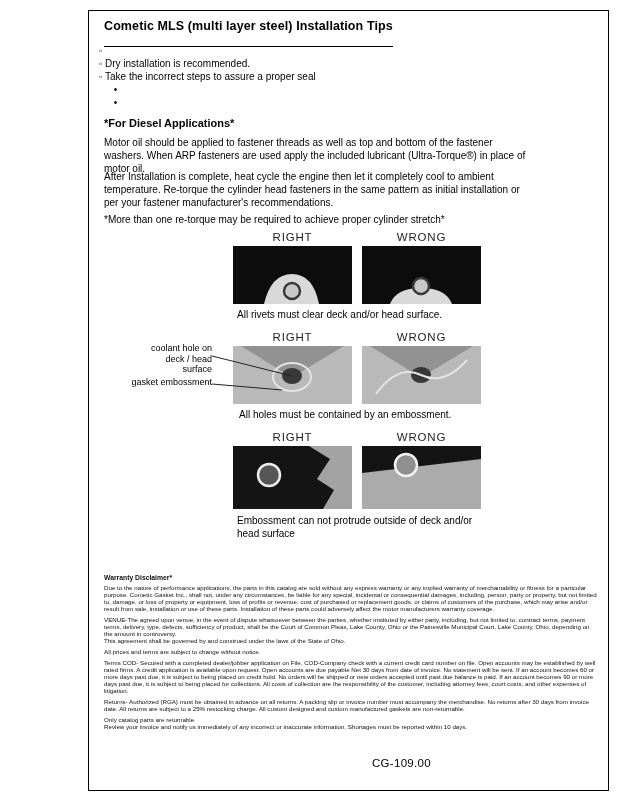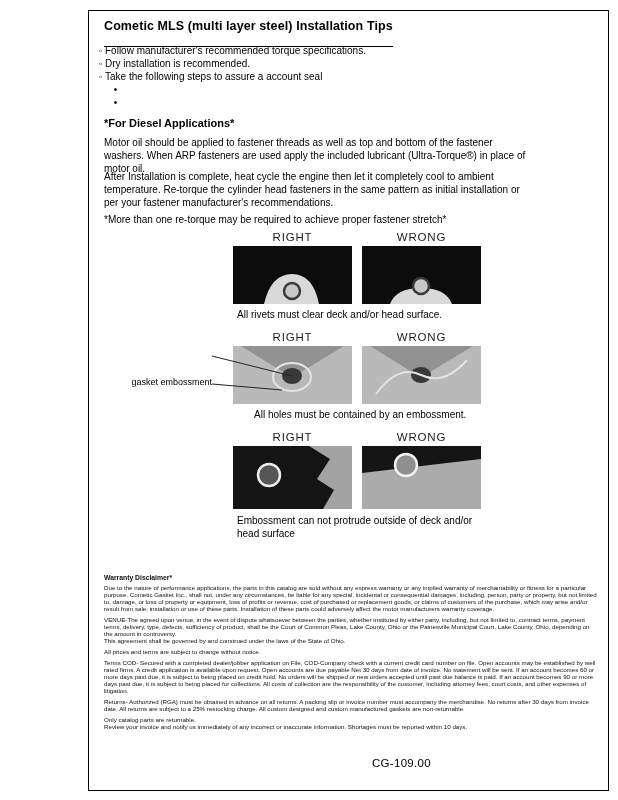--- a/index.html
+++ b/index.html
@@ -41,42 +41,41 @@
 <body>
 
 <div class="page">
   <div class="border-box"></div>
 
   <div class="title">Cometic MLS (multi layer steel) Installation Tips</div>
 
   <div class="tips">
     <div class="tip-row">
       <span class="marker">◦</span>
-      <span>Follow manufacturer's recommended torque specifications.</span>
     </div>
     <div class="tip-row">
       <span class="marker">◦</span>
       <span>Dry installation is recommended.</span>
     </div>
     <div class="tip-row">
       <span class="marker">◦</span>
-      <span>Take the following steps to assure a account seal</span>
+      <span>Take the incorrect steps to assure a proper seal</span>
     </div>
     <div class="tip-row sub">
       <span class="marker">•</span>
     </div>
     <div class="tip-row sub">
       <span class="marker">•</span>
     </div>
   </div>
 
   <div class="diesel-heading">*For Diesel Applications*</div>
   <div class="para dp1">Motor oil should be applied to fastener threads as well as top and bottom of the fastener washers. When ARP fasteners are used apply the included lubricant (Ultra-Torque®) in place of motor oil.</div>
   <div class="para dp2">After Installation is complete, heat cycle the engine then let it completely cool to ambient temperature. Re-torque the cylinder head fasteners in the same pattern as initial installation or per your fastener manufacturer's recommendations.</div>
-  <div class="para dp3">*More than one re-torque may be required to achieve proper fastener stretch*</div>
+  <div class="para dp3">*More than one re-torque may be required to achieve proper cylinder stretch*</div>
 
   <div class="dlabel" style="left:233px;top:231px">RIGHT</div>
   <div class="dlabel" style="left:362px;top:231px">WRONG</div>
   <svg class="panel" style="left:233px;top:246px" width="119" height="58" viewBox="0 0 119 58">
     <rect x="0" y="0" width="119" height="58" fill="#d9d9d9"></rect>
     <path d="M0,0 H119 V58 H86 Q80,28 59,28 Q38,28 31,58 H0 Z" fill="#0c0c0c"></path>
     <circle cx="59" cy="45" r="8" fill="#c8c8c8" stroke="#3a3a3a" stroke-width="2.5"></circle>
   </svg>
   <svg class="panel" style="left:362px;top:246px" width="119" height="58" viewBox="0 0 119 58">
     <rect x="0" y="0" width="119" height="58" fill="#d9d9d9"></rect>
@@ -92,26 +91,27 @@
     <path d="M8,0 H111 L68,26 Q59,33 50,26 Z" fill="#929292"></path>
     <ellipse cx="59" cy="31" rx="19" ry="14" fill="none" stroke="#e3e3e3" stroke-width="2"></ellipse>
     <ellipse cx="59" cy="30" rx="10" ry="8" fill="#383838"></ellipse>
   </svg>
   <svg class="panel" style="left:362px;top:346px" width="119" height="58" viewBox="0 0 119 58">
     <rect x="0" y="0" width="119" height="58" fill="#b9b9b9"></rect>
     <path d="M8,0 H111 L68,26 Q59,33 50,26 Z" fill="#929292"></path>
     <ellipse cx="59" cy="29" rx="10" ry="8" fill="#383838"></ellipse>
     <path d="M14,48 Q36,18 59,29 Q82,40 105,14" fill="none" stroke="#e3e3e3" stroke-width="2"></path>
   </svg>
+  <div class="callout" style="left:138px;top:343px;width:74px">coolant hole on deck / head surface</div>
   <div class="callout" style="left:118px;top:377px;width:94px">gasket embossment</div>
   <svg class="callout-svg" width="100" height="55" viewBox="0 0 100 55">
     <line x1="0" y1="10" x2="80" y2="30" stroke="#222" stroke-width="1"></line>
     <line x1="0" y1="38" x2="70" y2="44" stroke="#222" stroke-width="1"></line>
   </svg>
-  <div class="caption" style="left:254px;top:409px;width:250px">All holes must be contained by an embossment.</div>
+  <div class="caption" style="left:239px;top:409px;width:250px">All holes must be contained by an embossment.</div>
 
   <div class="dlabel" style="left:233px;top:431px">RIGHT</div>
   <div class="dlabel" style="left:362px;top:431px">WRONG</div>
   <svg class="panel" style="left:233px;top:446px" width="119" height="63" viewBox="0 0 119 63">
     <rect x="0" y="0" width="119" height="63" fill="#141414"></rect>
     <path d="M76,0 H119 V63 H90 L101,44 L84,33 L97,13 Z" fill="#a3a3a3"></path>
     <circle cx="36" cy="29" r="11" fill="#565656" stroke="#ececec" stroke-width="2.5"></circle>
   </svg>
   <svg class="panel" style="left:362px;top:446px" width="119" height="63" viewBox="0 0 119 63">
     <rect x="0" y="0" width="119" height="63" fill="#ababab"></rect>

